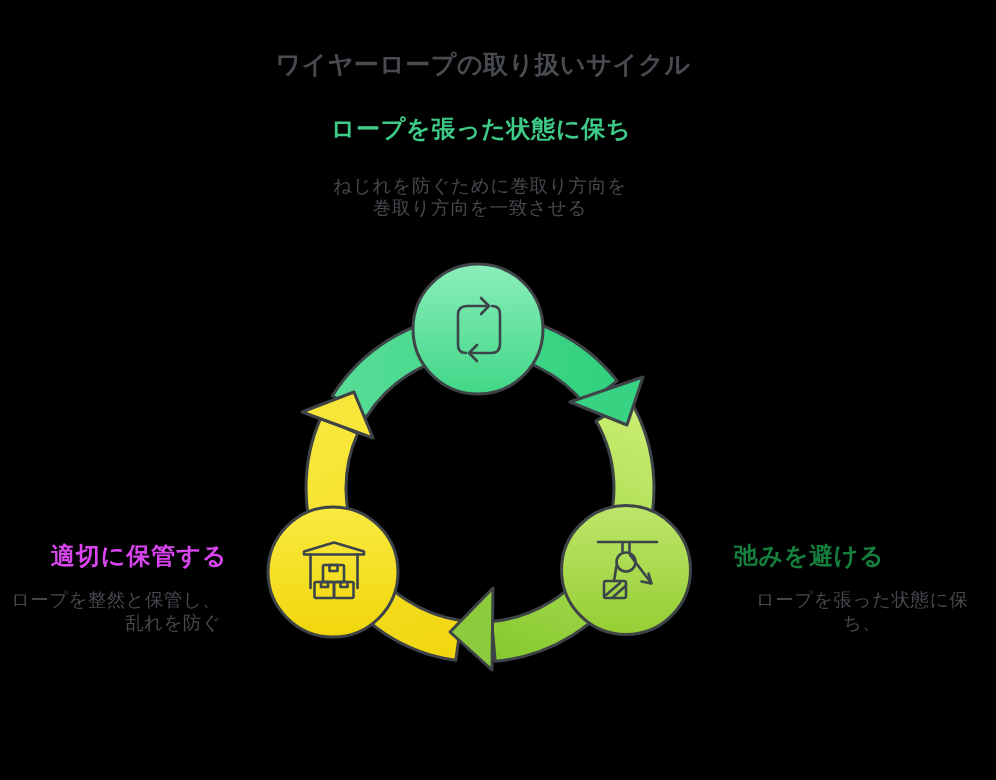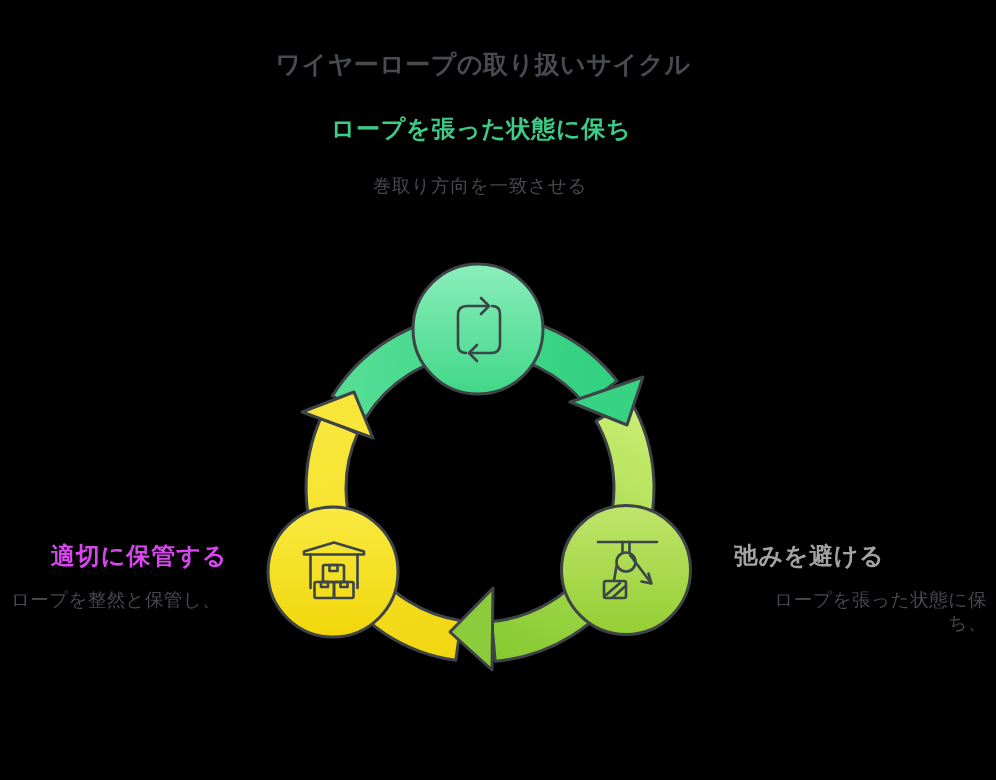--- a/index.html
+++ b/index.html
@@ -24,49 +24,51 @@
   .step3-heading{
     left:19px;top:543px;width:240px;text-align:center;
     font-size:24px;font-weight:700;color:#d946ef;letter-spacing:1px;line-height:26px;
   }
   .step3-desc{
     left:1px;top:588px;width:220px;text-align:right;
     font-size:18.5px;font-weight:500;color:#46494e;letter-spacing:0.4px;line-height:23px;
   }
   .step2-heading{
     left:689px;top:543px;width:240px;text-align:center;
-    font-size:24px;font-weight:700;color:#a3a3a3;letter-spacing:0.7px;line-height:26px;
+    font-size:24px;font-weight:700;color:#15803d;letter-spacing:0.7px;line-height:26px;
   }
   .step2-desc{
-    left:737px;top:588px;width:250px;text-align:right;
+    left:737px;top:588px;width:250px;text-align:center;
     font-size:18.5px;font-weight:500;color:#46494e;letter-spacing:0.6px;line-height:23px;
   }
   svg .outlined{stroke:#3e4347;stroke-width:3;stroke-linejoin:round;}
   svg .icon{stroke:#3c454a;stroke-width:2.6;fill:none;stroke-linecap:round;stroke-linejoin:round;}
 </style>
 </head>
 <body>
 
 <div id="canvas">
 
   <div class="abs title">ワイヤーロープの取り扱いサイクル</div>
 
   <div class="abs step1-heading">ロープを張った状態に保ち</div>
   <div class="abs step1-desc">
+    <div>ねじれを防ぐために巻取り方向を</div>
     <div>巻取り方向を一致させる</div>
   </div>
 
   <div class="abs step2-heading">弛みを避ける</div>
   <div class="abs step2-desc">
     <div>ロープを張った状態に保ち、</div>
   </div>
 
   <div class="abs step3-heading">適切に保管する</div>
   <div class="abs step3-desc">
     <div>ロープを整然と保管し、</div>
+    <div>乱れを防ぐ</div>
   </div>
 
   <svg class="abs" style="left:0;top:0" width="996" height="780" viewBox="0 0 996 780">
     <defs>
       <linearGradient id="gArcGreen" gradientUnits="userSpaceOnUse" x1="350" y1="380" x2="630" y2="390">
         <stop offset="0" stop-color="#55dd95"></stop>
           <stop offset="1" stop-color="#2ed07d"></stop>
       </linearGradient>
       <linearGradient id="gArcLime" gradientUnits="userSpaceOnUse" x1="620" y1="395" x2="490" y2="655">
         <stop offset="0" stop-color="#cbee72"></stop>

